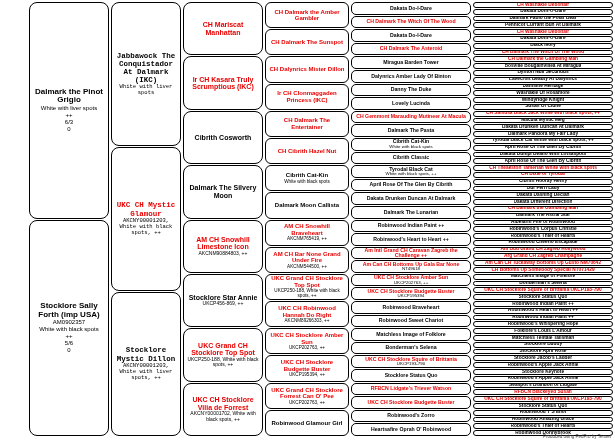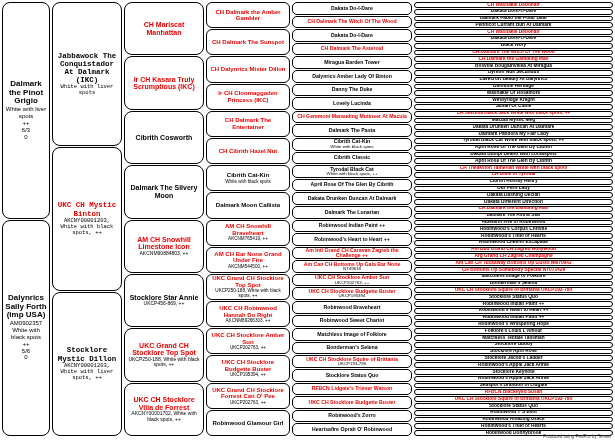--- a/index.html
+++ b/index.html
@@ -1,19 +1,19 @@
 <!DOCTYPE html>
 <html><head>
 <meta charset="utf-8">
 <style>
   html,body{margin:0;padding:0;background:#ffffff;}
   body{width:615px;height:440px;overflow:hidden;font-family:"Liberation Sans", sans-serif;color:#000;}
   #chart{display:flex;flex-direction:row;gap:2px;box-sizing:border-box;width:615px;height:436px;padding:2px 2px 0 2px;}
   .col{display:flex;flex-direction:column;gap:1px;min-height:0;}
-  .c0{width:48px;}
+  .c0{width:80px;margin-left:27px;}
   .c1{width:70px;font-family:Liberation Mono, monospace;}
   .c2{width:80px;}
   .c3{width:84px;}
   .c4{width:120px;}
   .c5{flex:1;}
   .cell{flex:1;min-height:0;border:1px solid #000;border-radius:8px;background:#fff;
         display:flex;flex-direction:column;justify-content:center;align-items:center;
         text-align:center;overflow:hidden;padding:0 2px;box-sizing:border-box;}
   .cell .nm{font-weight:bold;line-height:1.08;}
   .cell .sub{white-space:pre-line;line-height:1.15;color:#000;font-weight:normal;}
@@ -34,35 +34,35 @@
 <div id="chart">
     <div class="col c0">
       <div class="cell">
         <div class="nm">Dalmark the Pinot Grigio</div>
         <div class="sub">White with liver spots
 ++
 6/3
 0</div>
       </div>
       <div class="cell">
-        <div class="nm">Dalynrics Sally Forth (imp USA)</div>
+        <div class="nm">Stocklore Sally Forth (imp USA)</div>
         <div class="sub">AM0902357
 White with black spots
 ++
 5/6
 0</div>
       </div>
     </div>
     <div class="col c1">
       <div class="cell">
         <div class="nm">Jabbawock The Conquistador At Dalmark (IKC)</div>
         <div class="sub">White with liver spots</div>
       </div>
       <div class="cell red">
-        <div class="nm">UKC CH Mystic Binton</div>
+        <div class="nm">UKC CH Mystic Glamour</div>
         <div class="sub">AKCNY00001203, White with black spots, ++</div>
       </div>
       <div class="cell">
         <div class="nm">Stocklore Mystic Dillon</div>
         <div class="sub">AKCNY00001203, White with liver spots, ++</div>
       </div>
     </div>
     <div class="col c2">
       <div class="cell red">
         <div class="nm">CH Mariscat Manhattan</div>

